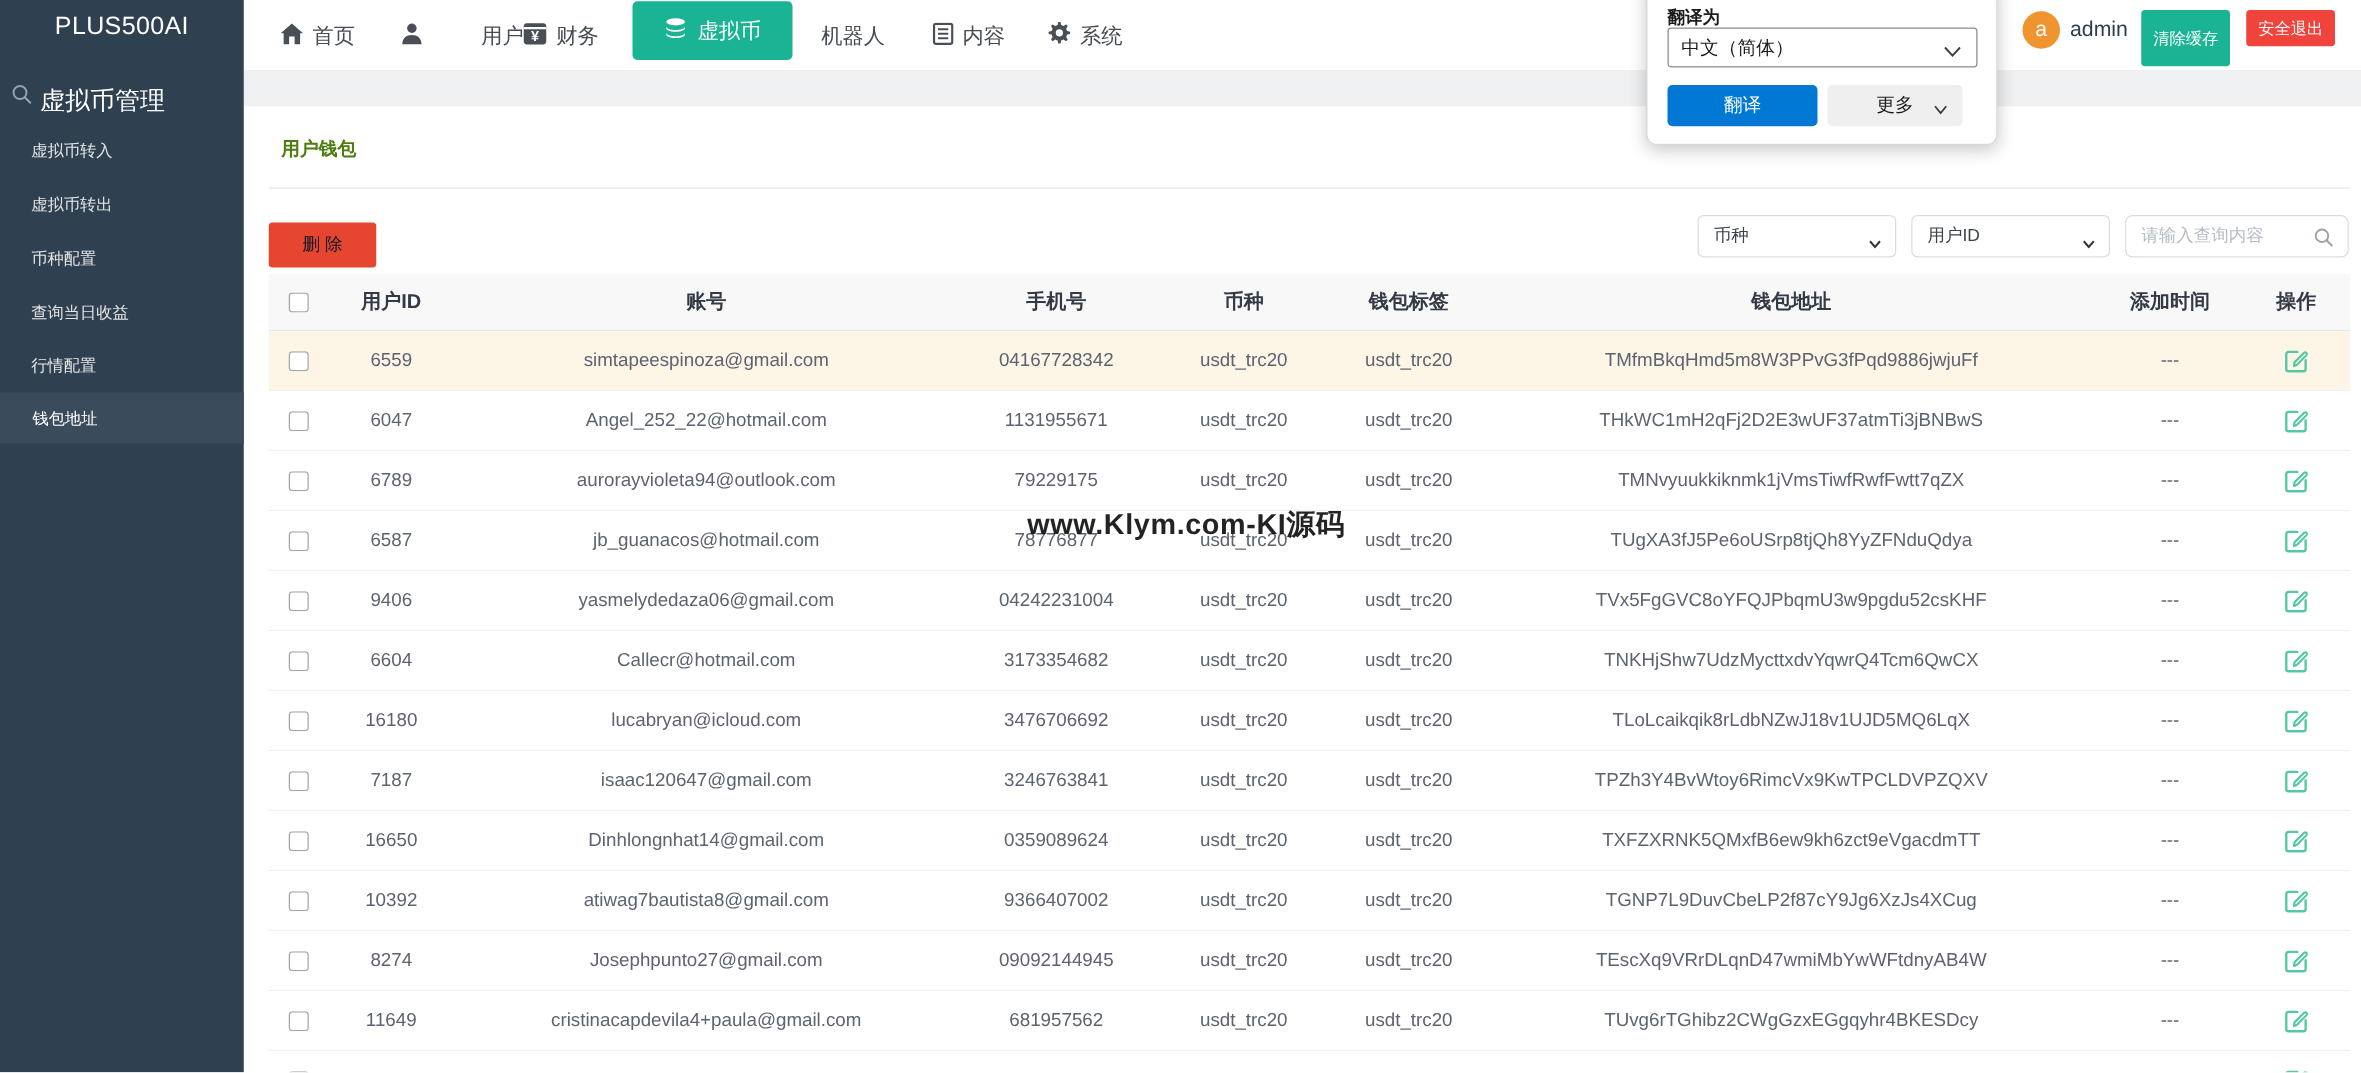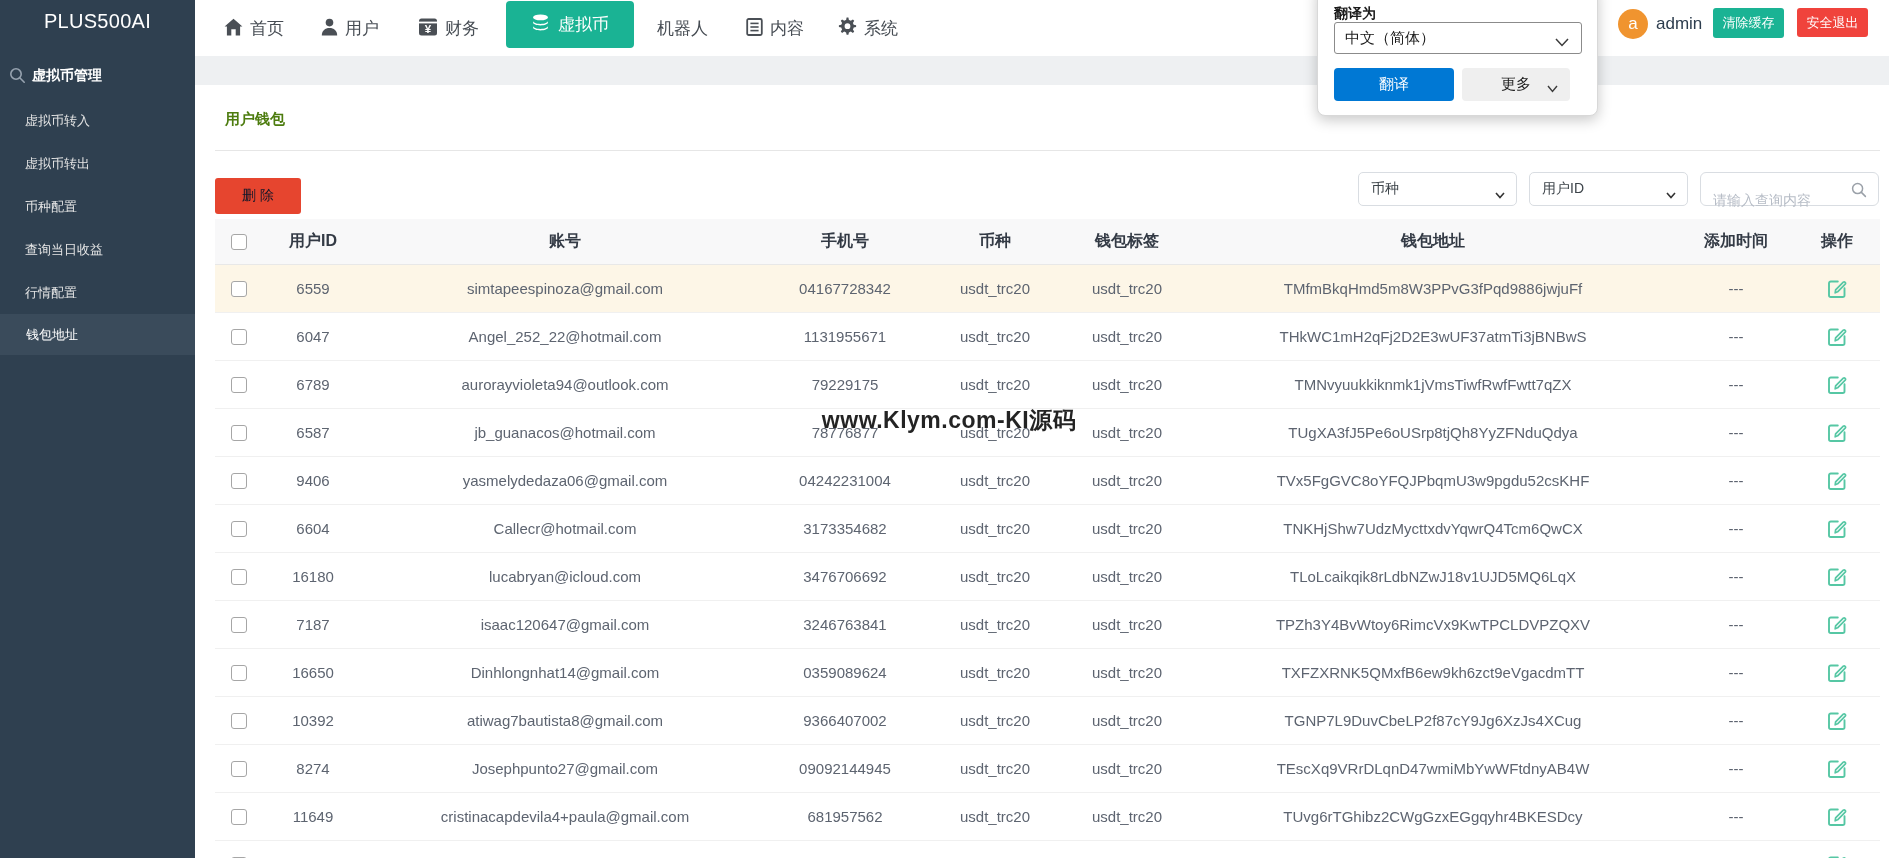--- a/index.html
+++ b/index.html
@@ -16,35 +16,35 @@
   *{margin:0;padding:0;box-sizing:border-box;}
   html,body{width:1889px;height:858px;overflow:hidden;background:#fff;}
   body{font-family:"Liberation Sans",sans-serif;-webkit-font-smoothing:antialiased;}
   #app{position:relative;width:1889px;height:858px;background:#fff;overflow:hidden;}
 
   
   .sidebar{position:absolute;left:0;top:0;width:195px;height:858px;background:var(--c-sidebar);z-index:3;}
   .logo{position:absolute;left:0;top:10px;width:195px;text-align:center;color:#fff;font-size:20px;font-weight:500;letter-spacing:.3px;}
   .side-section{position:absolute;left:0;top:67px;width:195px;height:30px;}
   .side-section .sicon{position:absolute;left:9px;top:0;width:17px;height:17px;}
-  .side-section .stext{position:absolute;left:32px;top:0;color:#fff;font-size:14px;font-weight:bold;}
+  .side-section .stext{position:absolute;left:32px;top:0;color:#fff;font-size:20px;font-weight:normal;}
   .side-menu{position:absolute;left:0;top:99px;width:195px;}
   .side-item{height:43px;line-height:43px;padding-left:25px;font-size:13px;color:#e5e5e5;cursor:pointer;}
   .side-item.active{background:var(--c-sidebar-active);color:#fff;height:41px;line-height:41px;padding-left:26px;}
 
   
   .navbar{position:absolute;left:195px;top:0;width:1694px;height:56px;background:#fff;z-index:2;}
   .band{position:absolute;left:195px;top:56px;width:1694px;height:29px;background:var(--c-band);z-index:1;}
   .nav-item{position:absolute;top:0;height:56px;display:flex;align-items:center;font-size:17px;color:#464c53;cursor:pointer;}
   .nav-item .nicon{display:inline-block;margin-right:7px;position:relative;top:1px;}
   .nav-active{position:absolute;left:311px;top:1px;width:128px;height:47px;background:var(--c-green);border-radius:4px;display:flex;align-items:center;justify-content:center;color:#fff;font-size:17px;cursor:pointer;}
   .nav-active .nicon{margin-right:8px;position:relative;top:1px;}
   .avatar{position:absolute;left:1423px;top:9px;width:30px;height:30px;border-radius:50%;background:var(--c-orange);color:#fff;font-size:17px;display:flex;align-items:center;justify-content:center;cursor:pointer;}
   .admin-name{position:absolute;left:1461px;top:0;height:48px;display:flex;align-items:center;font-size:17px;color:#2d3d4e;}
-  .btn-cache{position:absolute;left:1518px;top:8px;width:71px;height:30px;background:var(--c-green);border:none;border-radius:3px;color:#fff;font-size:13px;cursor:pointer;font-family:inherit;}
+  .btn-cache{position:absolute;left:1518px;top:8px;width:71px;height:45px;background:var(--c-green);border:none;border-radius:3px;color:#fff;font-size:13px;cursor:pointer;font-family:inherit;}
   .btn-logout{position:absolute;left:1602px;top:8px;width:71px;height:29px;background:var(--c-red-logout);border:none;border-radius:3px;color:#fff;font-size:13px;cursor:pointer;font-family:inherit;}
 
   
   .tpopup{position:absolute;left:1317px;top:-16px;width:281px;height:132px;background:#fff;border:1px solid #d8d8d8;border-radius:8px;box-shadow:0 4px 14px rgba(0,0,0,.22);z-index:9;}
   .tpopup .tlabel{position:absolute;left:16px;top:20px;font-size:14px;font-weight:bold;color:#1b1b1b;}
   .tpopup .tselect{position:absolute;left:16px;top:37px;width:248px;height:32px;border:1px solid #8b8b8b;border-radius:3px;background:#fff;display:flex;align-items:center;padding:0 10px;font-size:15px;color:#1b1b1b;cursor:pointer;}
   .tpopup .tselect .chev{position:absolute;right:12px;top:10px;}
   .tpopup .btn-translate{position:absolute;left:16px;top:83px;width:120px;height:33px;background:var(--c-blue);color:#fff;border:none;border-radius:4px;font-size:15px;cursor:pointer;font-family:inherit;}
   .tpopup .btn-more{position:absolute;left:144px;top:83px;width:108px;height:33px;background:#efefef;color:#1b1b1b;border:none;border-radius:4px;font-size:15px;cursor:pointer;font-family:Liberation Serif, serif;}
   .tpopup .btn-more .chev{position:absolute;right:12px;top:12px;}
@@ -53,21 +53,21 @@
   .tab-title{position:absolute;left:225px;top:110px;font-size:15px;font-weight:600;color:#4d7c0f;cursor:pointer;}
   .tab-line{position:absolute;left:215px;top:150px;width:1665px;height:1px;background:#e6e6e6;}
 
   
   .btn-delete{position:absolute;left:215px;top:178px;width:86px;height:36px;background:var(--c-red-delete);color:#0f172a;border:none;border-radius:3px;font-size:14px;cursor:pointer;font-family:inherit;}
   .fselect{position:absolute;top:172px;height:34px;border:1px solid #d9dde2;border-radius:5px;background:#fff;display:flex;align-items:center;padding:0 12px;font-size:14px;color:#3c4349;cursor:pointer;}
   .fselect .chev{position:absolute;right:11px;top:13px;}
   .fs-coin{left:1358px;width:159px;}
   .fs-user{left:1529px;width:159px;}
   .fsearch{position:absolute;left:1700px;top:172px;width:179px;height:34px;border:1px solid #d9dde2;border-radius:6px;background:#fff;}
-  .fsearch input{position:absolute;left:12px;top:12px;width:135px;height:32px;border:none;outline:none;font-size:14px;color:#000000;font-family:Liberation Serif, serif;background:transparent;}
+  .fsearch input{position:absolute;left:12px;top:1px;width:135px;height:32px;border:none;outline:none;font-size:14px;color:#000000;font-family:Liberation Serif, serif;background:transparent;}
   .fsearch input::placeholder{color:#b6bcc6;}
   .fsearch .mag{position:absolute;right:11px;top:9px;cursor:pointer;}
 
   
   .table{position:absolute;left:215px;top:219px;width:1665px;}
   .trow{display:flex;align-items:center;width:1665px;}
   .thead{height:46px;background:#f8f8f9;border-bottom:1px solid #e8e8e8;font-weight:bold;font-size:16px;color:#333a45;}
   .tbody .trow{height:48px;border-bottom:1px solid #f0f0f0;font-size:15px;color:#5d6470;background:#fff;}
   .tbody .trow.hl{background:var(--c-cream);}
   .cell{text-align:center;overflow:hidden;white-space:nowrap;}
@@ -112,21 +112,21 @@
       </div>
   </div>
 
   <div class="navbar">
       <div class="nav-item" style="left: 29px;">
         <span class="nicon"><svg width="19" height="18" viewBox="0 0 19 18">
             <path d="M9.5 0.8 L18.4 8.6 L16.1 8.6 L16.1 17.4 L11.7 17.4 L11.7 11.2 L7.3 11.2 L7.3 17.4 L2.9 17.4 L2.9 8.6 L0.6 8.6 Z" fill="#4a4f55"></path>
           </svg></span>
         <span>首页</span>
       </div>
-      <div class="nav-item" style="left: 126px;">
+      <div class="nav-item" style="left: 126px; gap: 40px;">
         <span class="nicon"><svg width="17" height="18" viewBox="0 0 17 18">
             <circle cx="8.5" cy="4.6" r="3.8" fill="#4a4f55"></circle>
             <path d="M0.8 17.4 C0.8 12.4 4.2 9.9 8.5 9.9 C12.8 9.9 16.2 12.4 16.2 17.4 Z" fill="#4a4f55"></path>
           </svg></span>
         <span>用户</span>
       </div>
       <div class="nav-item" style="left: 223px;">
         <span class="nicon"><svg width="20" height="20" viewBox="0 0 20 20">
             <rect x="1" y="1.5" width="18" height="17" rx="2.5" fill="#4a4f55"></rect>
             <rect x="1" y="4.6" width="18" height="1.8" fill="#fff"></rect>

